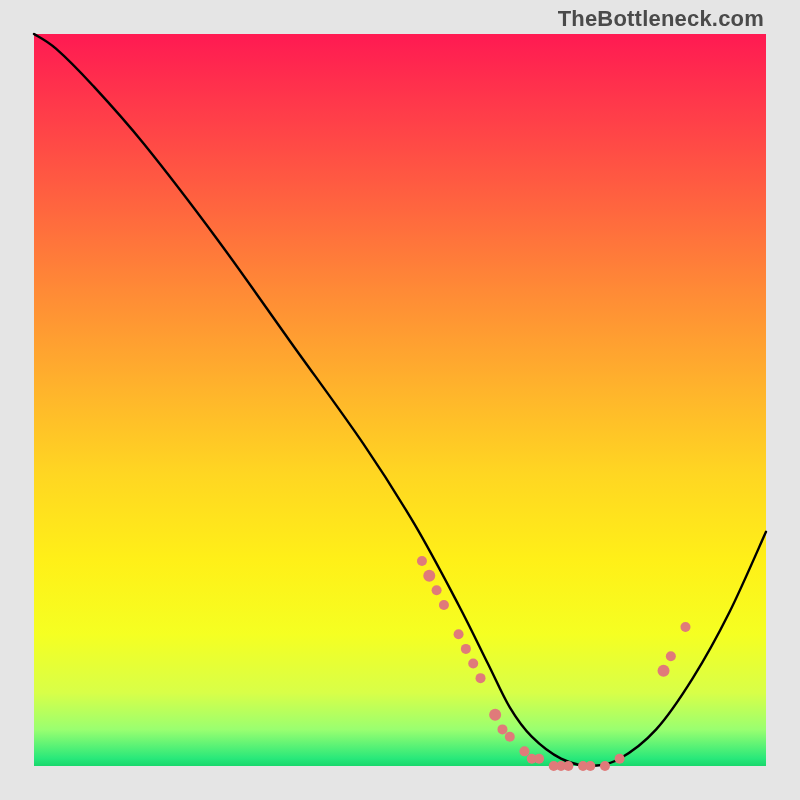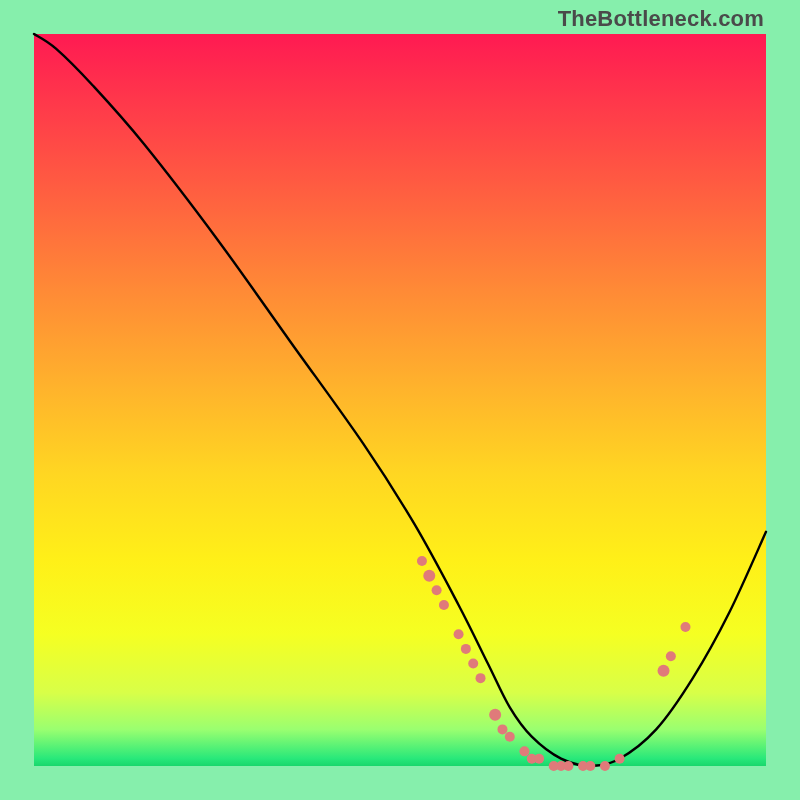--- a/index.html
+++ b/index.html
@@ -8,21 +8,21 @@
     width: 800px;
     height: 800px;
     background: #000;
     overflow: hidden;
     font-family: Arial, Helvetica, sans-serif;
   }
   .frame {
     position: relative;
     width: 800px;
     height: 800px;
-    background: #86efac;
+    background: #e5e5e5;
   }
   .plot {
     position: absolute;
     left: 34px;
     top: 34px;
     width: 732px;
     height: 732px;
   }
   .gradient {
     position: absolute;

